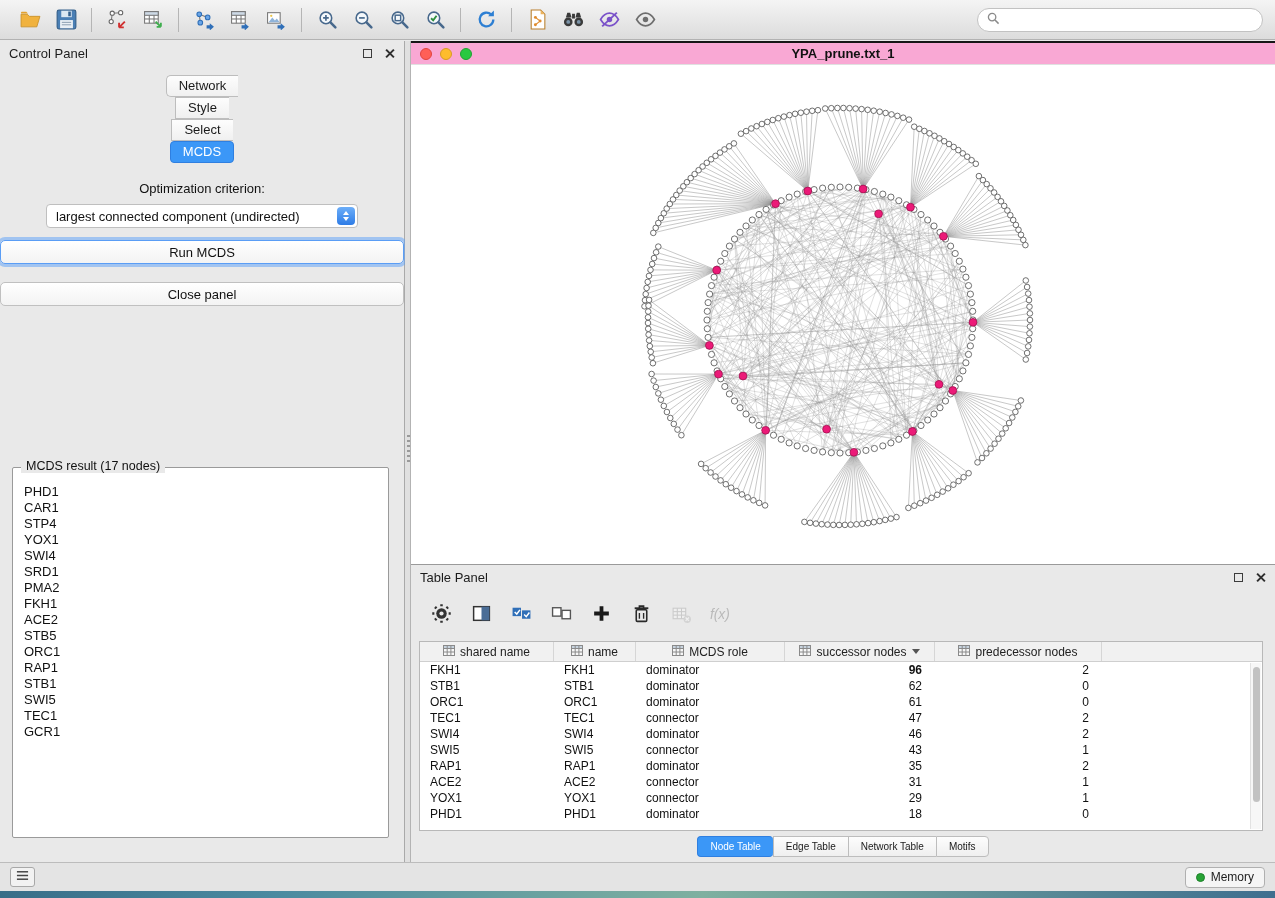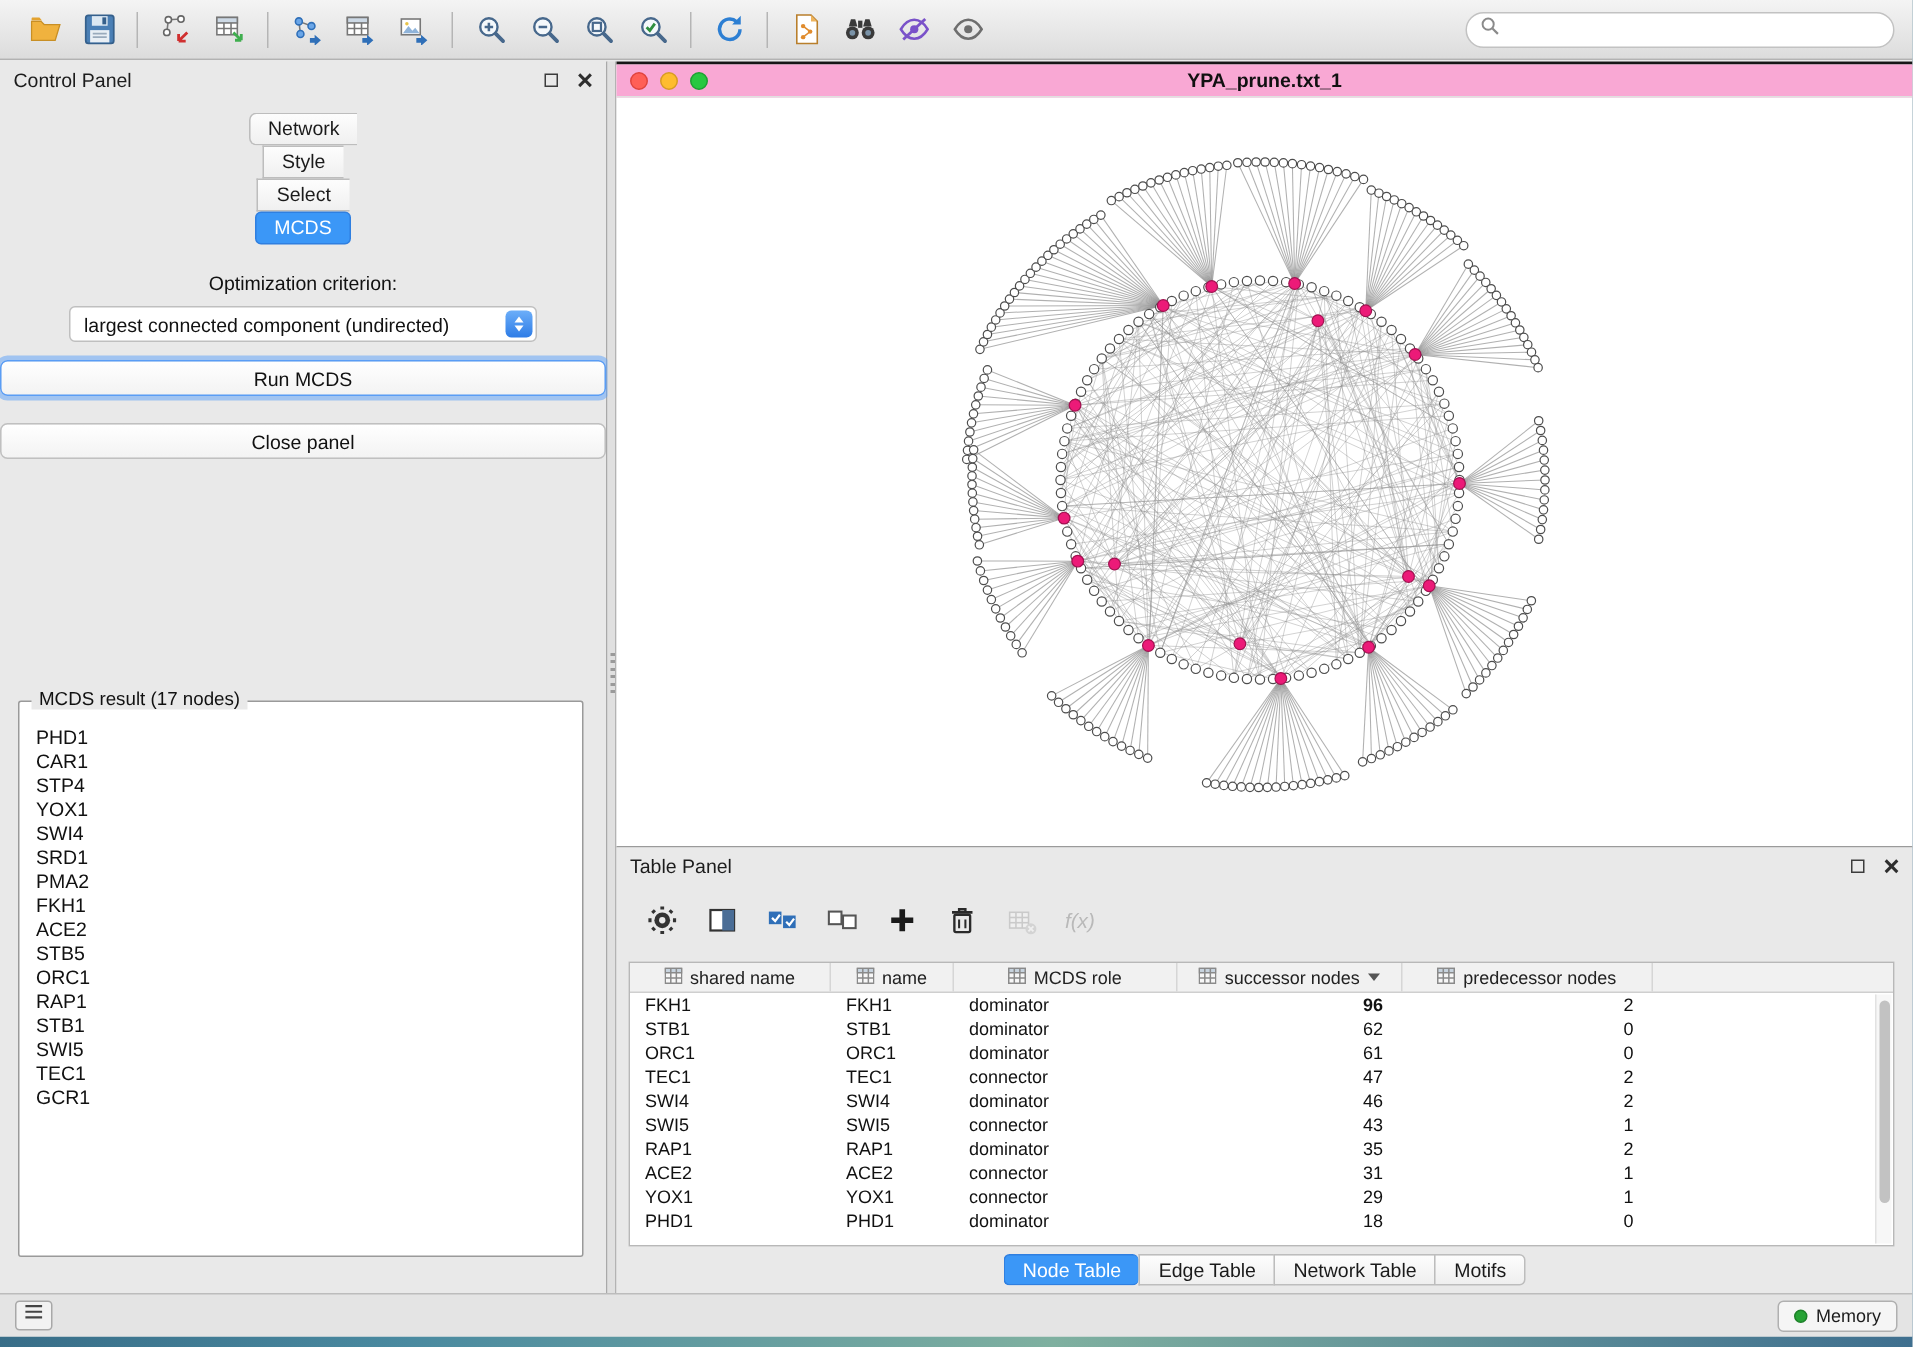--- a/index.html
+++ b/index.html
@@ -73,21 +73,21 @@
   .th{display:flex;align-items:center;justify-content:center;gap:5px;font-size:12px;color:#222;border-right:1px solid #d6d6d6;flex:0 0 auto;}
   .th.filler{flex:1 1 auto;border-right:none;}
   .caret-down{width:0;height:0;border-left:4px solid transparent;border-right:4px solid transparent;border-top:5px solid #555;}
   .t-body{position:relative;}
   .t-row{display:flex;height:16px;align-items:center;}
   .td{font-size:12px;padding-left:10px;color:#111;white-space:nowrap;overflow:hidden;flex:0 0 auto;}
   .td.num{text-align:right;padding-left:0;padding-right:13px;}
   .t-scroll{position:absolute;top:21px;right:1px;bottom:1px;width:11px;background:#f7f7f7;border-left:1px solid #e2e2e2;}
   .t-scroll .thumb{position:absolute;top:4px;left:1.5px;width:7px;height:135px;background:#c2c2c2;border-radius:4px;}
   .table-tabs{position:absolute;left:0;right:0;top:271px;display:flex;justify-content:center;}
-  .b-tab{font-size:13px;line-height:19px;padding:0 12px;background:linear-gradient(#fdfdfd,#efefef);border:1px solid #bdbdbd;border-right-width:0;color:#1a1a1a;}
+  .b-tab{font-size:10px;line-height:19px;padding:0 12px;background:linear-gradient(#fdfdfd,#efefef);border:1px solid #bdbdbd;border-right-width:0;color:#1a1a1a;}
   .b-tab:first-child{border-radius:4px 0 0 4px;}
   .b-tab:last-child{border-right-width:1px;border-radius:0 4px 4px 0;}
   .b-tab.active{background:#3b97f7;border-color:#2f7fe0;color:#fff;border-radius:4px;}
 
   
   .status-bar{position:absolute;left:0;right:0;bottom:0;height:29px;background:#e4e4e4;border-top:1px solid #bcbcbc;display:flex;align-items:center;padding:0 10px;}
   .menu-btn{width:25px;height:20px;border:1px solid #a8a8a8;border-radius:3px;background:#f2f2f2;display:flex;align-items:center;justify-content:center;}
   .memory-btn{margin-left:auto;height:21px;border:1px solid #b0b0b0;border-radius:4px;background:#f5f5f5;display:flex;align-items:center;gap:6px;padding:0 10px;font-size:12px;color:#1c1c1c;}
   .mem-dot{width:9px;height:9px;border-radius:50%;background:#27a335;border:1px solid #1d8129;display:inline-block;}
 </style>

